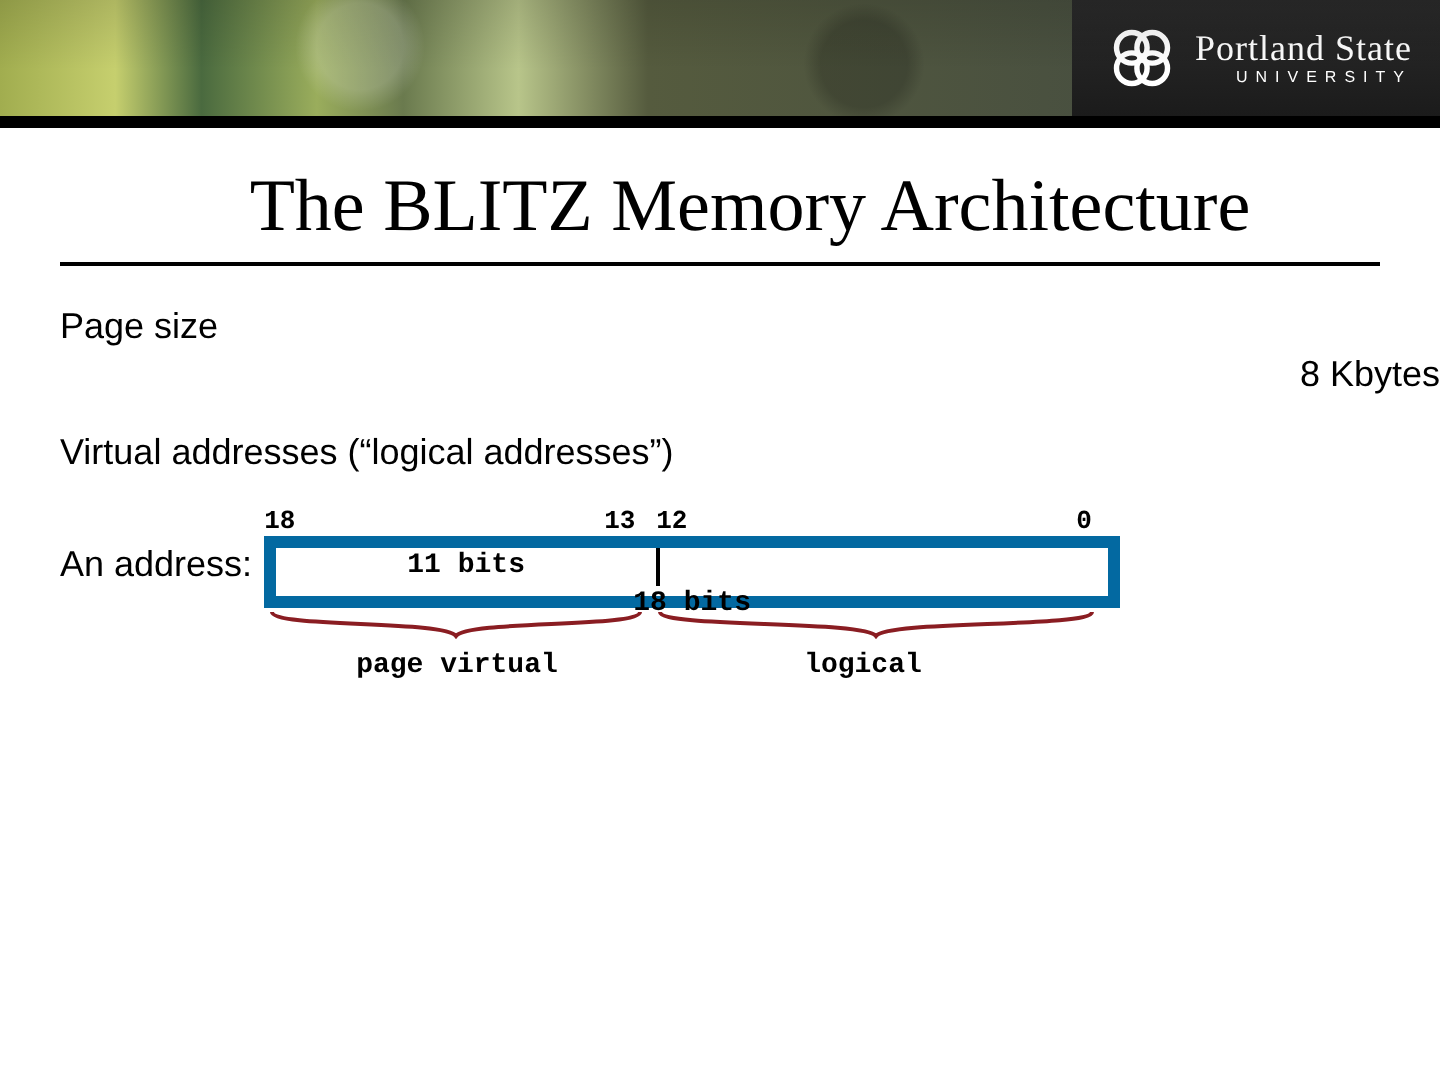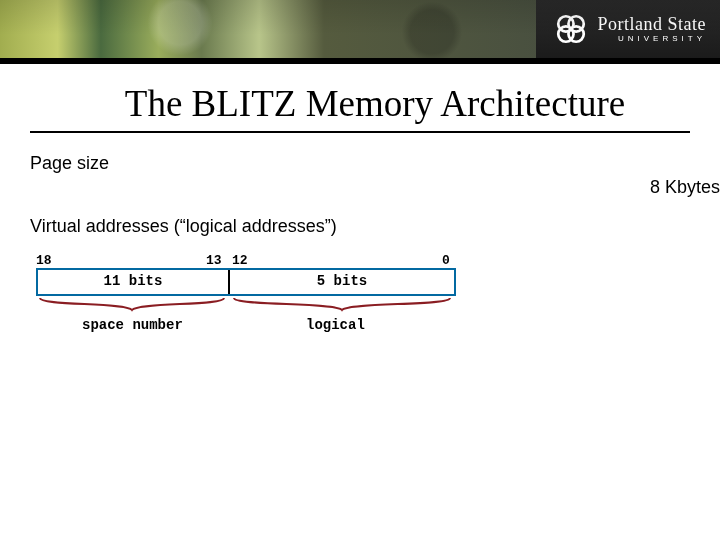--- a/index.html
+++ b/index.html
@@ -110,23 +110,24 @@
   }
   .bit-labels span { position: absolute; top: 0; }
   .bl-23   { left: 0; }
   .bl-13   { left: 170px; }
   .bl-12   { left: 196px; }
   .bl-0    { left: 406px; }
 
   .boxrow {
     display: flex;
     width: 416px;
-    border: 2px solid #0369a1;
+    border: 6px solid #0369a1;
     height: 24px;
     box-sizing: content-box;
+    flex-direction: column;
   }
   .box-left {
     width: 190px;
     border-right: 2px solid #000;
     display: flex;
     align-items: center;
     justify-content: center;
     font-family: "Courier New", monospace;
     font-weight: bold;
     font-size: 14px;
@@ -192,42 +193,43 @@
 
 <div class="content">
   <div>Page size</div>
   <div class="indent">8 Kbytes</div>
 
   <div style="height:14px"></div>
 
   <div>Virtual addresses (“logical addresses”)</div>
 
   <div class="addr-row">
+    <div class="addr-label">An address:</div>
     <div class="diagram">
       <div class="bit-labels">
         <span class="bl-23">18</span>
         <span class="bl-13">13</span>
         <span class="bl-12">12</span>
         <span class="bl-0">0</span>
       </div>
       <div class="boxrow">
         <div class="box-left">11 bits</div>
-        <div class="box-right">5 bits</div>
+        <div class="box-right">18 bits</div>
       </div>
       <div class="braces">
         <div class="brace brace-left">
           <svg viewBox="0 0 188 16" preserveAspectRatio="none">
             <path d="M2 2 C2 10, 88 6, 94 14 C100 6, 186 10, 186 2" fill="none" stroke="#8a1d22" stroke-width="2"></path>
           </svg>
         </div>
         <div class="brace brace-right">
           <svg viewBox="0 0 220 16" preserveAspectRatio="none">
             <path d="M2 2 C2 10, 104 6, 110 14 C116 6, 218 10, 218 2" fill="none" stroke="#8a1d22" stroke-width="2"></path>
           </svg>
         </div>
       </div>
       <div class="underlabels">
-        <span class="ul-left">space number</span>
+        <span class="ul-left">page virtual</span>
         <span class="ul-right">logical</span>
       </div>
     </div>
   </div>
 </div>
 
 </body></html>

